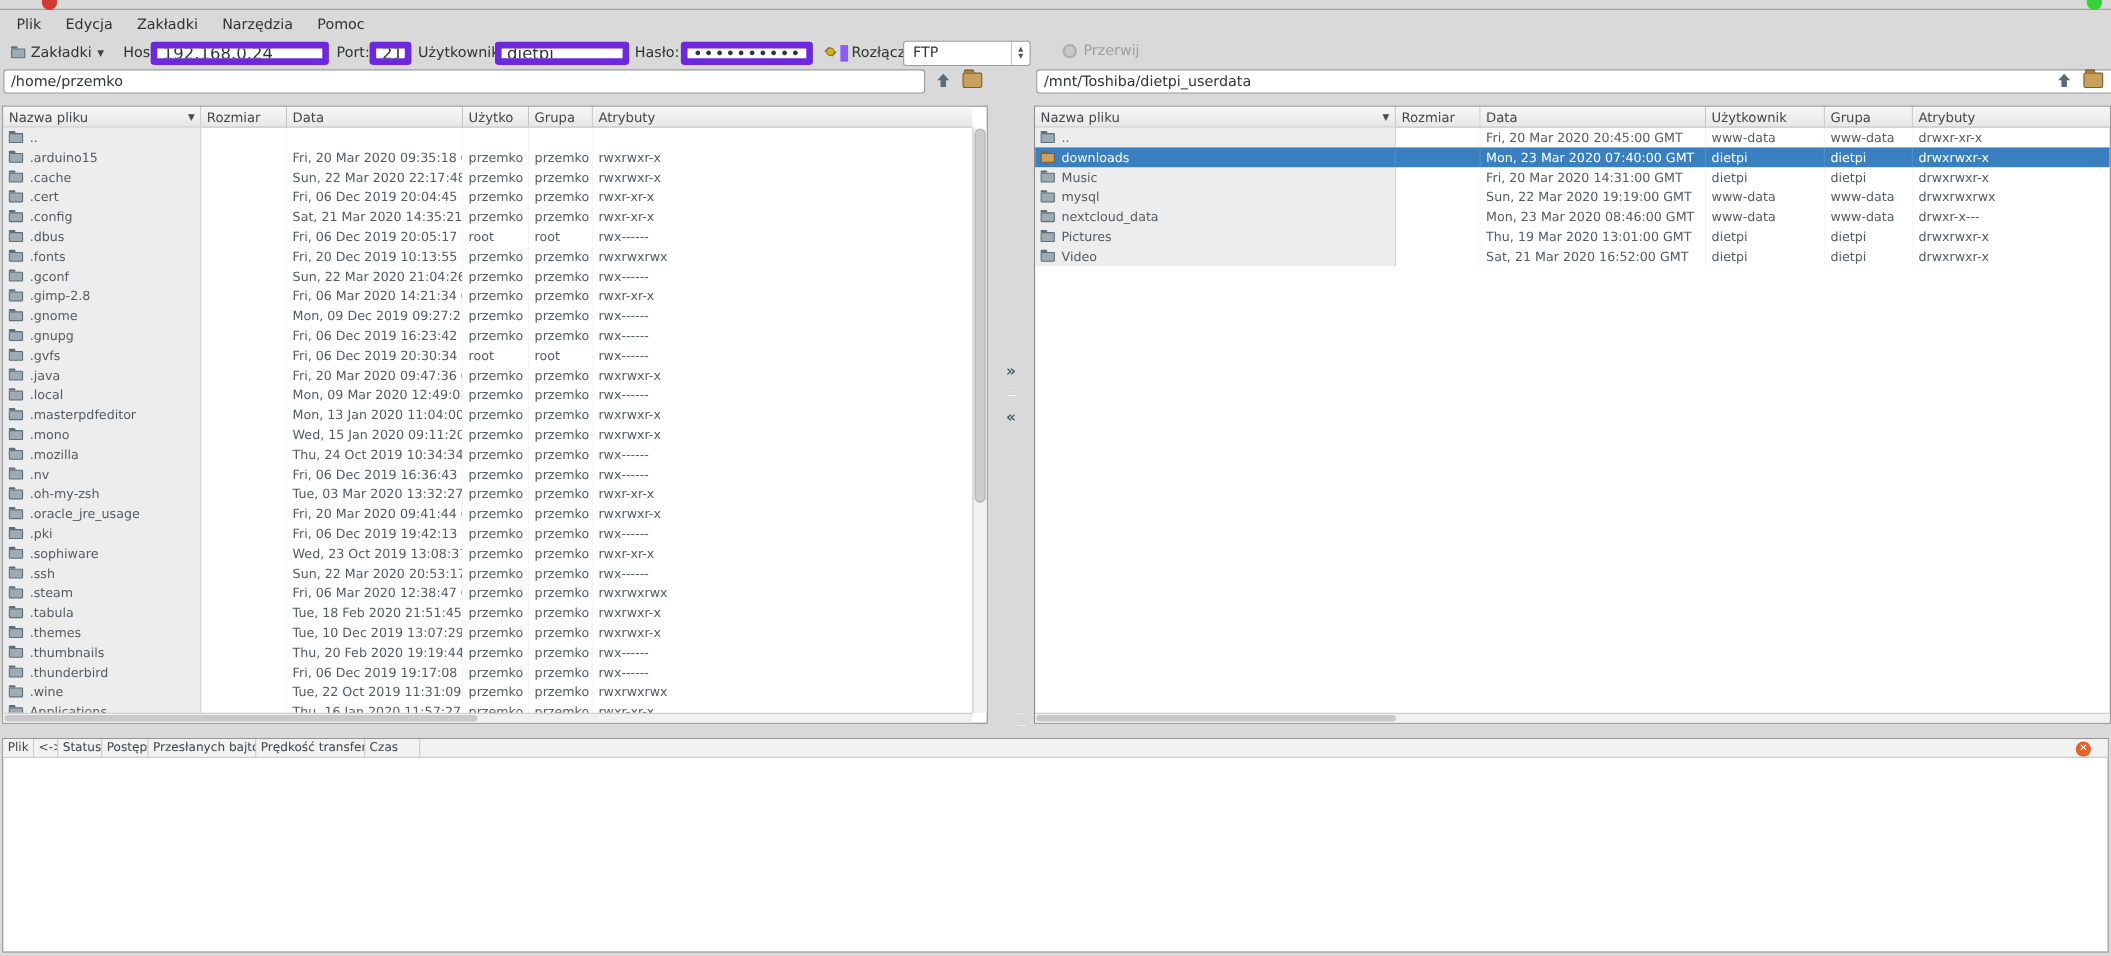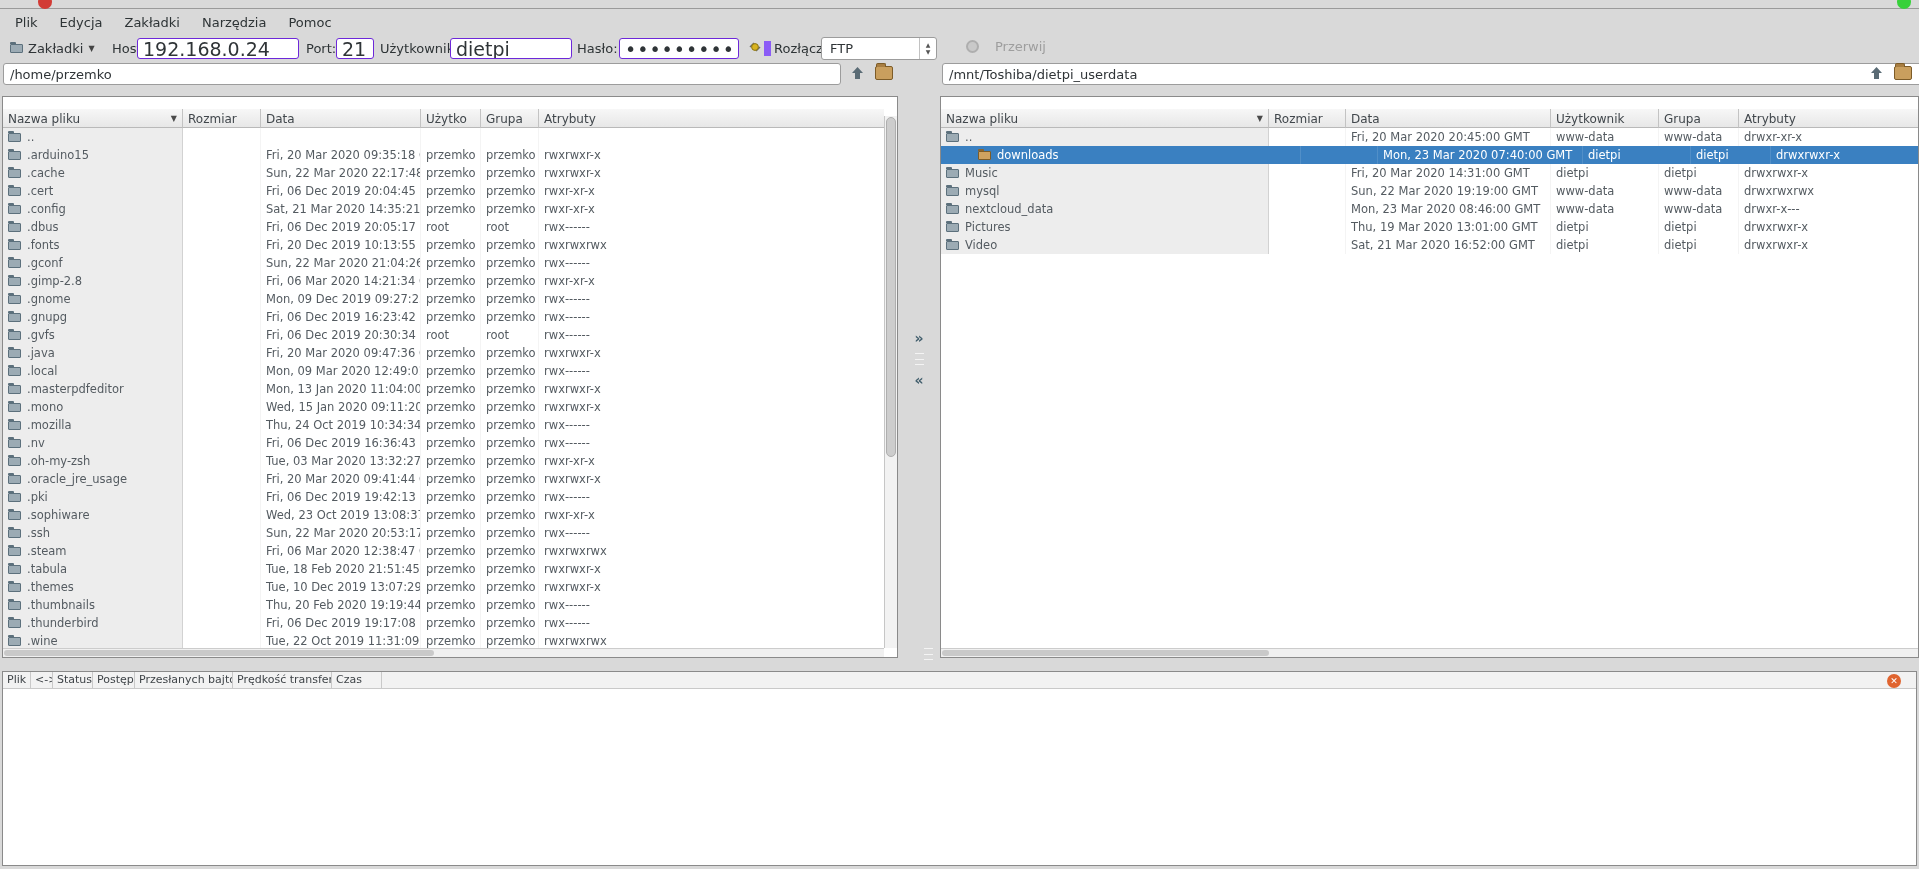--- a/index.html
+++ b/index.html
@@ -12,62 +12,62 @@
   #dot-red { left:38px; background:#d23b35; }
   #dot-green { left:1897px; background:#37d13a; }
 
   
   #menubar { position:absolute; left:0; top:10px; width:1919px; height:26px; display:flex; align-items:center; padding-left:4px; }
   .menu-item { padding:0 11px; font-size:13px; line-height:26px; color:#2e3436; cursor:default; }
 
   
   #toolbar { position:absolute; left:0; top:36px; width:1919px; height:26px; font-size:13px; }
   #toolbar .lbl { position:absolute; top:5px; color:#2e3436; }
-  .tinput { position:absolute; top:2px; height:21px; border:1px solid #6d28d9; border-radius:3px; background:#fff; font-family:inherit; font-size:19px; color:#2f3437; padding:0 5px; }
+  .tinput { position:absolute; top:2px; height:21px; border:6px solid #6d28d9; border-radius:3px; background:#fff; font-family:inherit; font-size:15px; color:#2f3437; padding:0 5px; }
   #bookmarks-btn { position:absolute; left:6px; top:2px; height:21px; display:flex; align-items:center; gap:5px; padding:0 4px; }
   .caret { font-size:8px; color:#444; }
   #host-lbl{left:112px} #host-in{left:137px;width:162px}
   #port-lbl{left:306px} #port-in{left:336px;width:38px}
   #user-lbl{left:380px} #user-in{left:450px;width:122px}
   #pass-lbl{left:577px} #pass-in{left:619px;width:120px; letter-spacing:1px;}
   #plug-icon{position:absolute;left:747px;top:3px}
   #disconnect-btn{position:absolute;left:764px;top:5px;color:#2e3436;border-left:7px solid #8b5cf6;padding-left:3px;}
   #protocol-combo{position:absolute;left:821px;top:1px;width:116px;height:23px;border:1px solid #9c9c9c;border-radius:3px;background:#fff;}
   #protocol-combo .val{position:absolute;left:8px;top:3px;font-size:13px;color:#2f3437;}
   #protocol-combo .spin{position:absolute;right:0;top:0;width:17px;height:100%;border-left:1px solid #c2c2c2;display:flex;flex-direction:column;align-items:center;justify-content:center;gap:1px;}
   #protocol-combo .spin span{font-size:6px;color:#555;line-height:6px;}
-  #abort-btn{position:absolute;left:966px;top:3px;display:flex;align-items:center;gap:16px;color:#9e9e9e;}
+  #abort-btn{position:absolute;left:966px;top:3px;display:flex;align-items:center;gap:6px;color:#9e9e9e;}
   #abort-icon{width:13px;height:13px;border-radius:50%;background:#c9c9c9;border:2px solid #aeaeae;}
 
   
   .pathbar { position:absolute; top:63px; height:22px; border:1px solid #9c9c9c; border-radius:3px; background:#fff; font-size:13px; color:#2f3437; padding:0 6px; font-family:inherit; }
   #lpath { left:3px; width:838px; }
   #rpath { left:942px; width:1092px; }
   .upbtn { position:absolute; top:64px; width:20px; height:20px; text-align:center; }
   .upbtn svg{ display:block; margin:2px auto; }
   #lup{left:847px} #lfold{left:875px} #rup{left:1866px} #rfold{left:1894px}
   .foldbtn{ position:absolute; top:66px; width:18px; height:14px; background:#c99f5e; border:1px solid #7d5c28; border-radius:2px; }
   .foldbtn::before{ content:""; position:absolute; top:-4px; left:0; width:8px; height:3px; background:#a87e42; border:1px solid #7d5c28; border-bottom:none; border-radius:2px 2px 0 0; }
 
   
   .pane { position:absolute; top:96px; height:562px; border:1px solid #8a8a8a; background:#fff; overflow:hidden; }
   #left-pane { left:2px; width:896px; }
   #right-pane { left:940px; width:979px; }
-  .cols { display:flex; height:19px;margin-top:12px; }
+  .cols { display:flex; height:19px; }
   .hcell { background:linear-gradient(#f7f7f7,#e7e7e7); border-right:1px solid #c3c3c3; border-bottom:1px solid #b9b9b9; font-size:12px; color:#41474c; padding:1px 5px 0; white-space:nowrap; overflow:hidden; position:relative; flex:none; display:flex; justify-content:space-between; align-items:center; }
   .sort { font-size:8px; color:#4a4a4a; margin-left:4px; }
   .rows { position:relative; }
   .stripe { position:absolute; left:0; top:0; bottom:0; background:#ededed; border-right:1px solid #dcdcdc; z-index:0; }
   #left-pane .stripe{ width:180px; } #right-pane .stripe{ width:328px; }
   .frow { display:flex; height:18px; position:relative; z-index:1; }
   .cell { flex:none; font-size:11.5px; line-height:18px; color:#545b61; padding:0 5px; white-space:nowrap; overflow:hidden; border-right:1px solid rgba(0,0,0,0.045); }
   .cell.c0 { display:flex; align-items:center; gap:6px; }
   #left-pane .c0{width:180px} #left-pane .c1{width:78px} #left-pane .c2{width:160px} #left-pane .c3{width:60px} #left-pane .c4{width:58px} #left-pane .c5{width:345px; border-right:none}
   #right-pane .c0{width:328px} #right-pane .c1{width:77px} #right-pane .c2{width:205px} #right-pane .c3{width:108px} #right-pane .c4{width:80px} #right-pane .c5{width:179px; border-right:none}
-  .frow.sel { background:#3a80c1;padding-left:32px; }
+  .frow.sel { background:#3a80c1; }
   .frow.sel .cell { color:#fff; border-right-color:rgba(255,255,255,0.12); }
   .ficon { flex:none; width:13px; height:9px; background:#9cabb4; border:1px solid #5c707c; border-radius:1px; position:relative; }
   .ficon::before { content:""; position:absolute; top:-3px; left:-1px; width:6px; height:2px; background:#5c707c; border-radius:1px 1px 0 0; }
   .ficon.tan { background:#cfa260; border-color:#7d5c28; }
   .ficon.tan::before { background:#8a6430; }
 
   
   #lvscroll { position:absolute; right:0; top:19px; bottom:9px; width:13px; background:#f2f2f2; border-left:1px solid #c6c6c6; z-index:2; }
   #lvscroll .handle { position:absolute; left:1px; top:1px; width:10px; height:340px; background:#cdcdcd; border:1px solid #aeaeae; border-radius:5px; }
   .hscroll { position:absolute; left:0; bottom:0; height:9px; background:#f0f0f0; border-top:1px solid #cccccc; z-index:2; }

